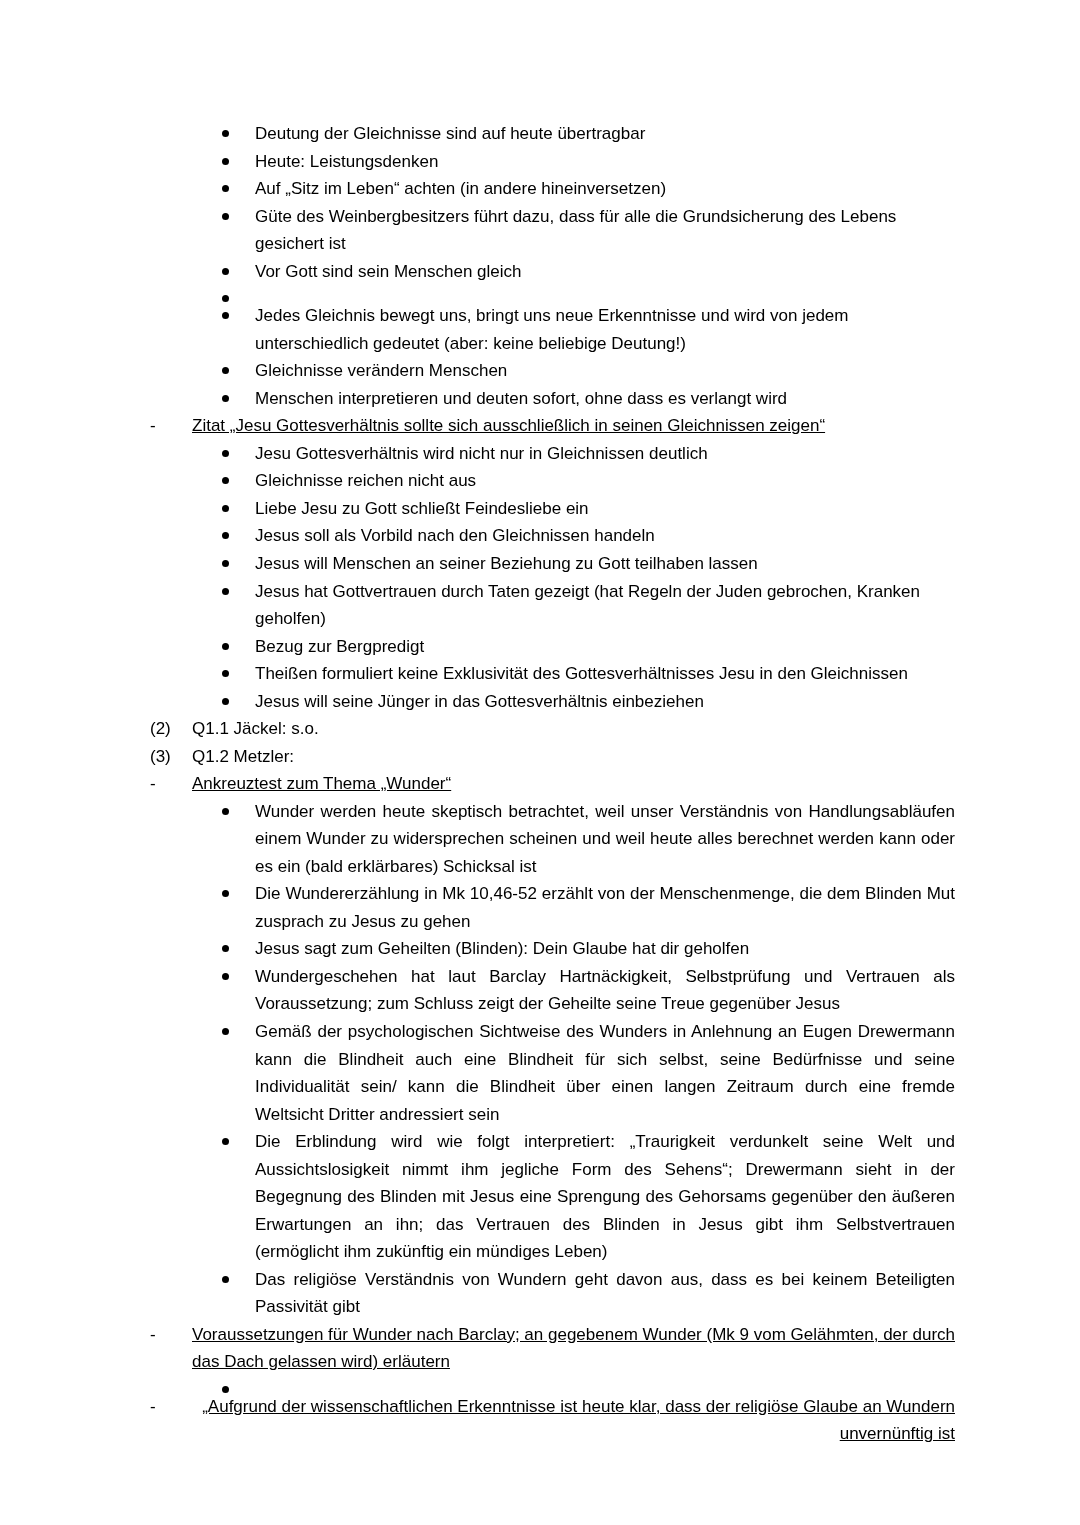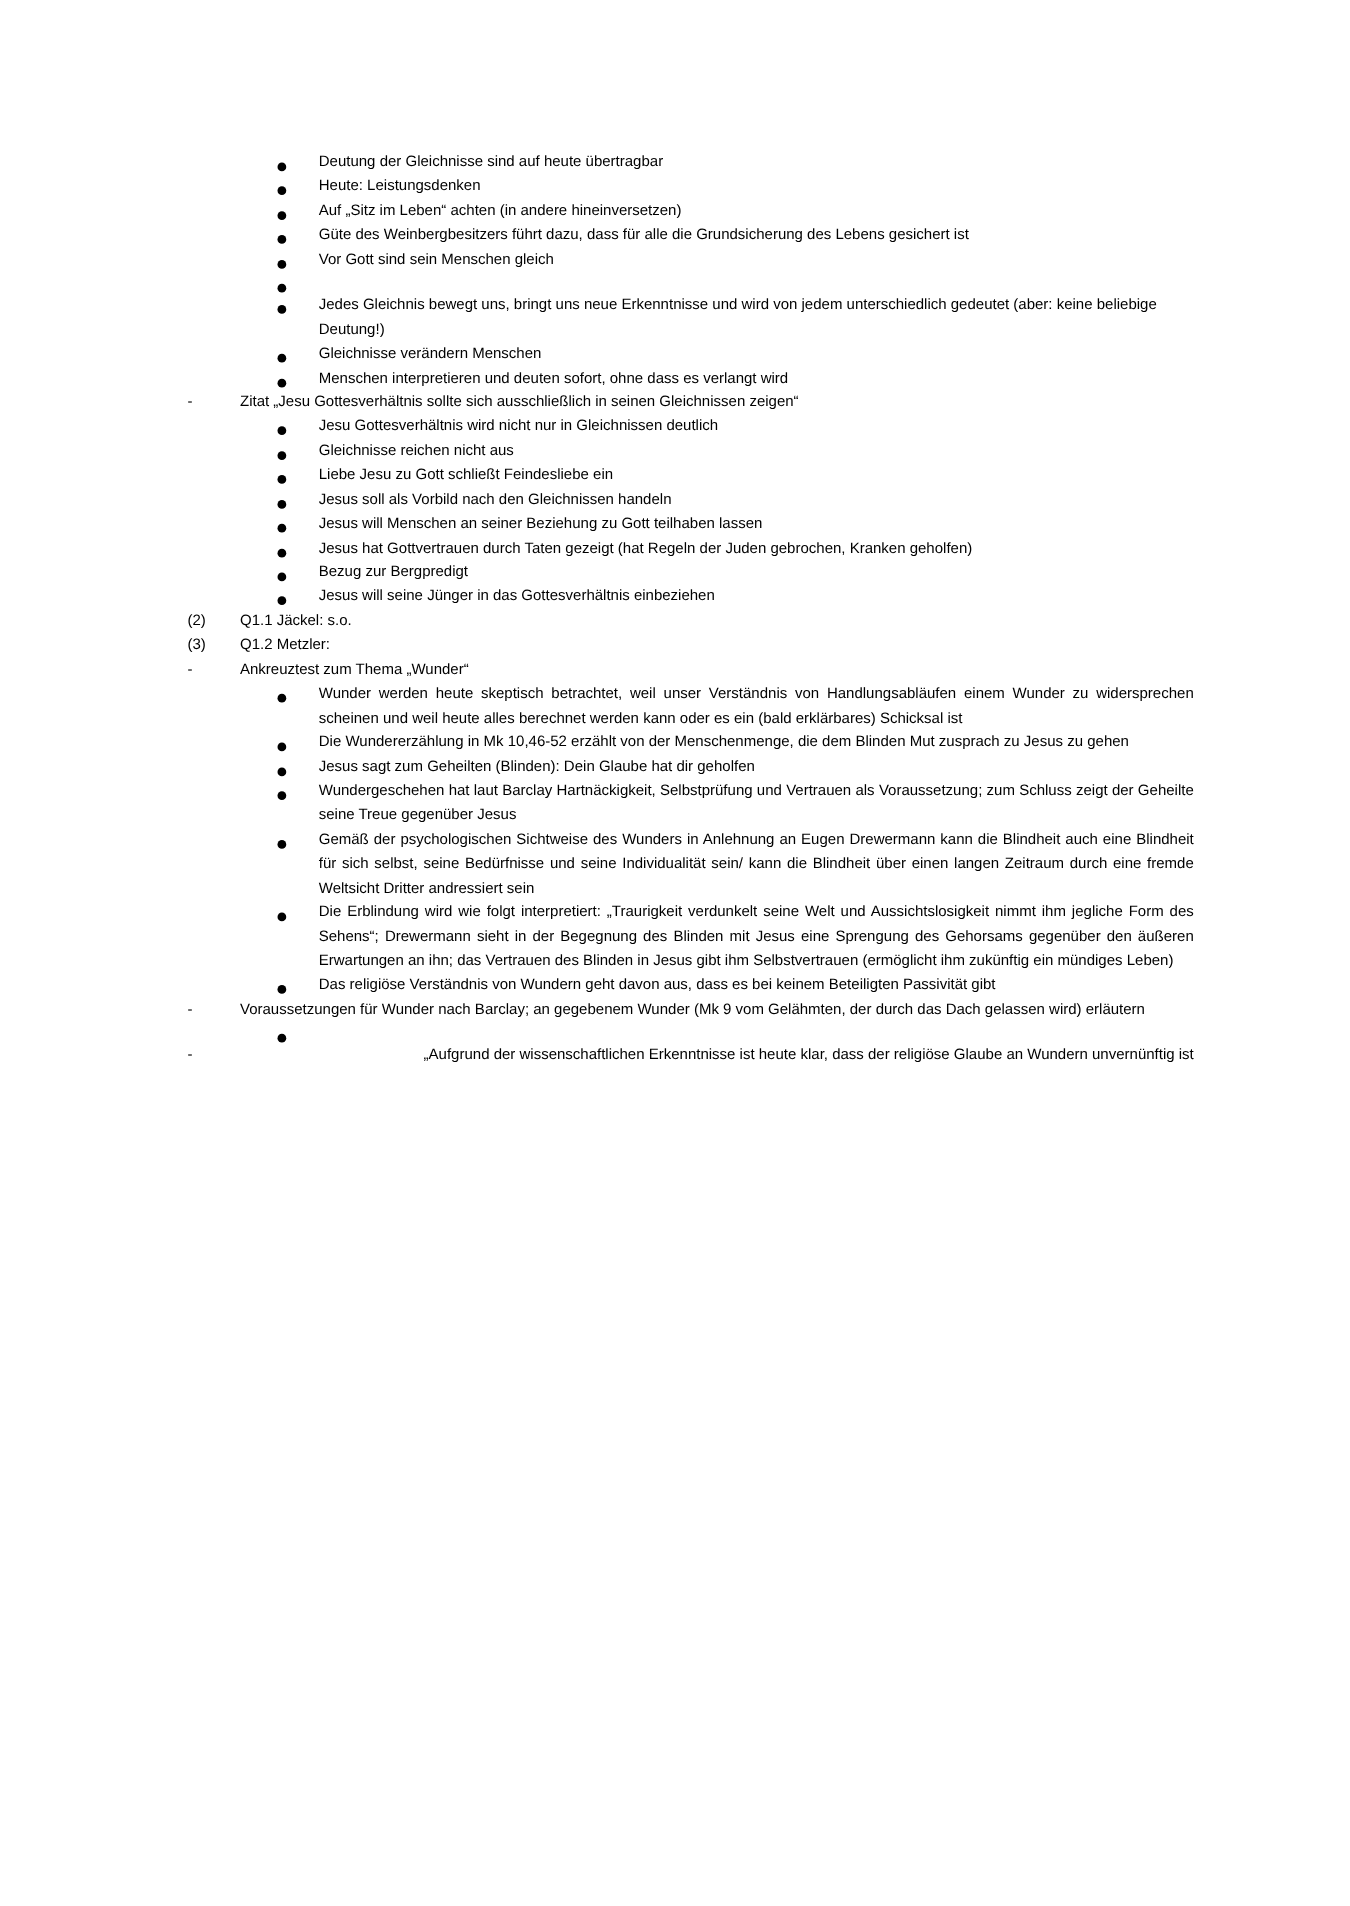--- a/index.html
+++ b/index.html
@@ -15,37 +15,38 @@
   }
   .page {
     position: relative;
     width: 1080px;
     min-height: 1525px;
     box-sizing: border-box;
     padding: 120px 125px 40px 150px;
     background: #ffffff;
   }
   .doc {
-    font-size: 12px;
+    font-size: 17px;
     line-height: 1.62;
   }
 
   
   .lvl1 {
     display: flex;
     align-items: flex-start;
     margin: 0;
   }
   .lvl1 .marker {
     width: 42px;
     flex: 0 0 42px;
     text-align: left;
   }
   .lvl1 .body {
     flex: 1 1 auto;
+    text-decoration: underline;
   }
 
   
   .num {
     display: flex;
     align-items: flex-start;
     margin: 0;
   }
   .num .marker {
     width: 42px;
@@ -187,20 +188,26 @@
       <div class="lvl2">
         <span class="bullet">
           <span class="dot"></span>
         </span>
         <span class="body">Bezug zur Bergpredigt</span>
       </div>
       <div class="lvl2">
         <span class="bullet">
           <span class="dot"></span>
         </span>
+        <span class="body">Theißen formuliert keine Exklusivität des Gottesverhältnisses Jesu in den Gleichnissen</span>
+      </div>
+      <div class="lvl2">
+        <span class="bullet">
+          <span class="dot"></span>
+        </span>
         <span class="body">Jesus will seine Jünger in das Gottesverhältnis einbeziehen</span>
       </div>
       <div class="num">
         <span class="marker">(2)</span>
         <span class="body">Q1.1 Jäckel: s.o.</span>
       </div>
       <div class="num">
         <span class="marker">(3)</span>
         <span class="body">Q1.2 Metzler:</span>
       </div>

